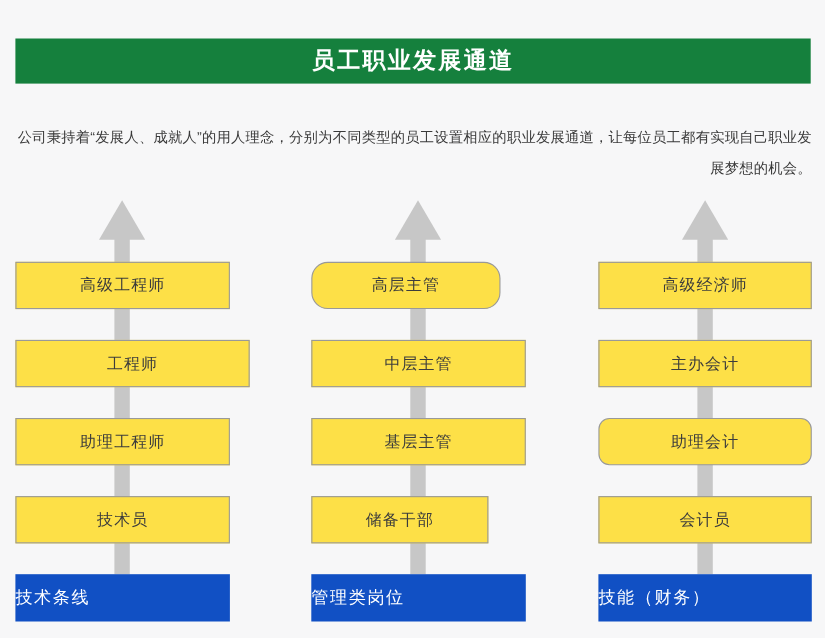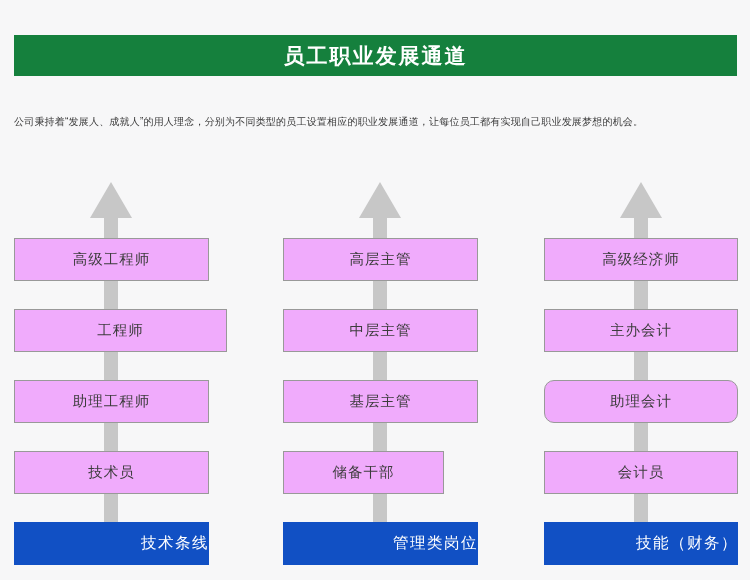--- a/index.html
+++ b/index.html
@@ -36,24 +36,25 @@
     letter-spacing: 2px;
     line-height: 1;
   }
 
   
   .intro {
     position: absolute;
     left: 14px;
     top: 98px;
     width: 724px;
-    font-size: 10px;
+    font-size: 13px;
     line-height: 28px;
     color: #3a3a3a;
     letter-spacing: 0.2px;
+    text-align: right;
   }
 
   
   .diagram {
     position: absolute;
     left: 0;
     top: 0;
     width: 750px;
     height: 580px;
   }
@@ -88,41 +89,41 @@
     width: 0;
     height: 0;
     border-left: 21px solid transparent;
     border-right: 21px solid transparent;
     border-bottom: 36px solid #c7c7c7;
   }
 
   .node {
     position: absolute;
     height: 43px;
-    background: #f0abfc;
+    background: #fde047;
     border: 1px solid #999999;
     box-sizing: border-box;
     display: flex;
     align-items: center;
     justify-content: center;
     z-index: 2;
     font-size: 14.5px;
     color: #3c3c3c;
     letter-spacing: 1px;
   }
 
   .node-base {
     position: absolute;
     height: 43px;
     background: #1150c4;
     border: none;
     box-sizing: border-box;
     display: flex;
     align-items: center;
-    justify-content: flex-end;
+    justify-content: flex-start;
     z-index: 2;
     font-size: 15.5px;
     color: #ffffff;
     letter-spacing: 1.5px;
   }
 </style>
 </head>
 <body>
 
 <div class="banner">
@@ -158,21 +159,21 @@
     </div>
   </div>
 
   <div class="column" style="left:283px; width:195px;">
 
     <div class="arrow" style="left:76px;">
       <div class="arrow-head"></div>
       <div class="arrow-shaft"></div>
     </div>
 
-    <div class="node" style="left:0; top:238px; width:195px;">
+    <div class="node" style="left:0; top:238px; width:172px;border-radius:15px;">
       <span>高层主管</span>
     </div>
     <div class="node" style="left:0; top:309px; width:195px;">
       <span>中层主管</span>
     </div>
     <div class="node" style="left:0; top:380px; width:195px;">
       <span>基层主管</span>
     </div>
     <div class="node" style="left:0; top:451px; width:161px;">
       <span>储备干部</span>

